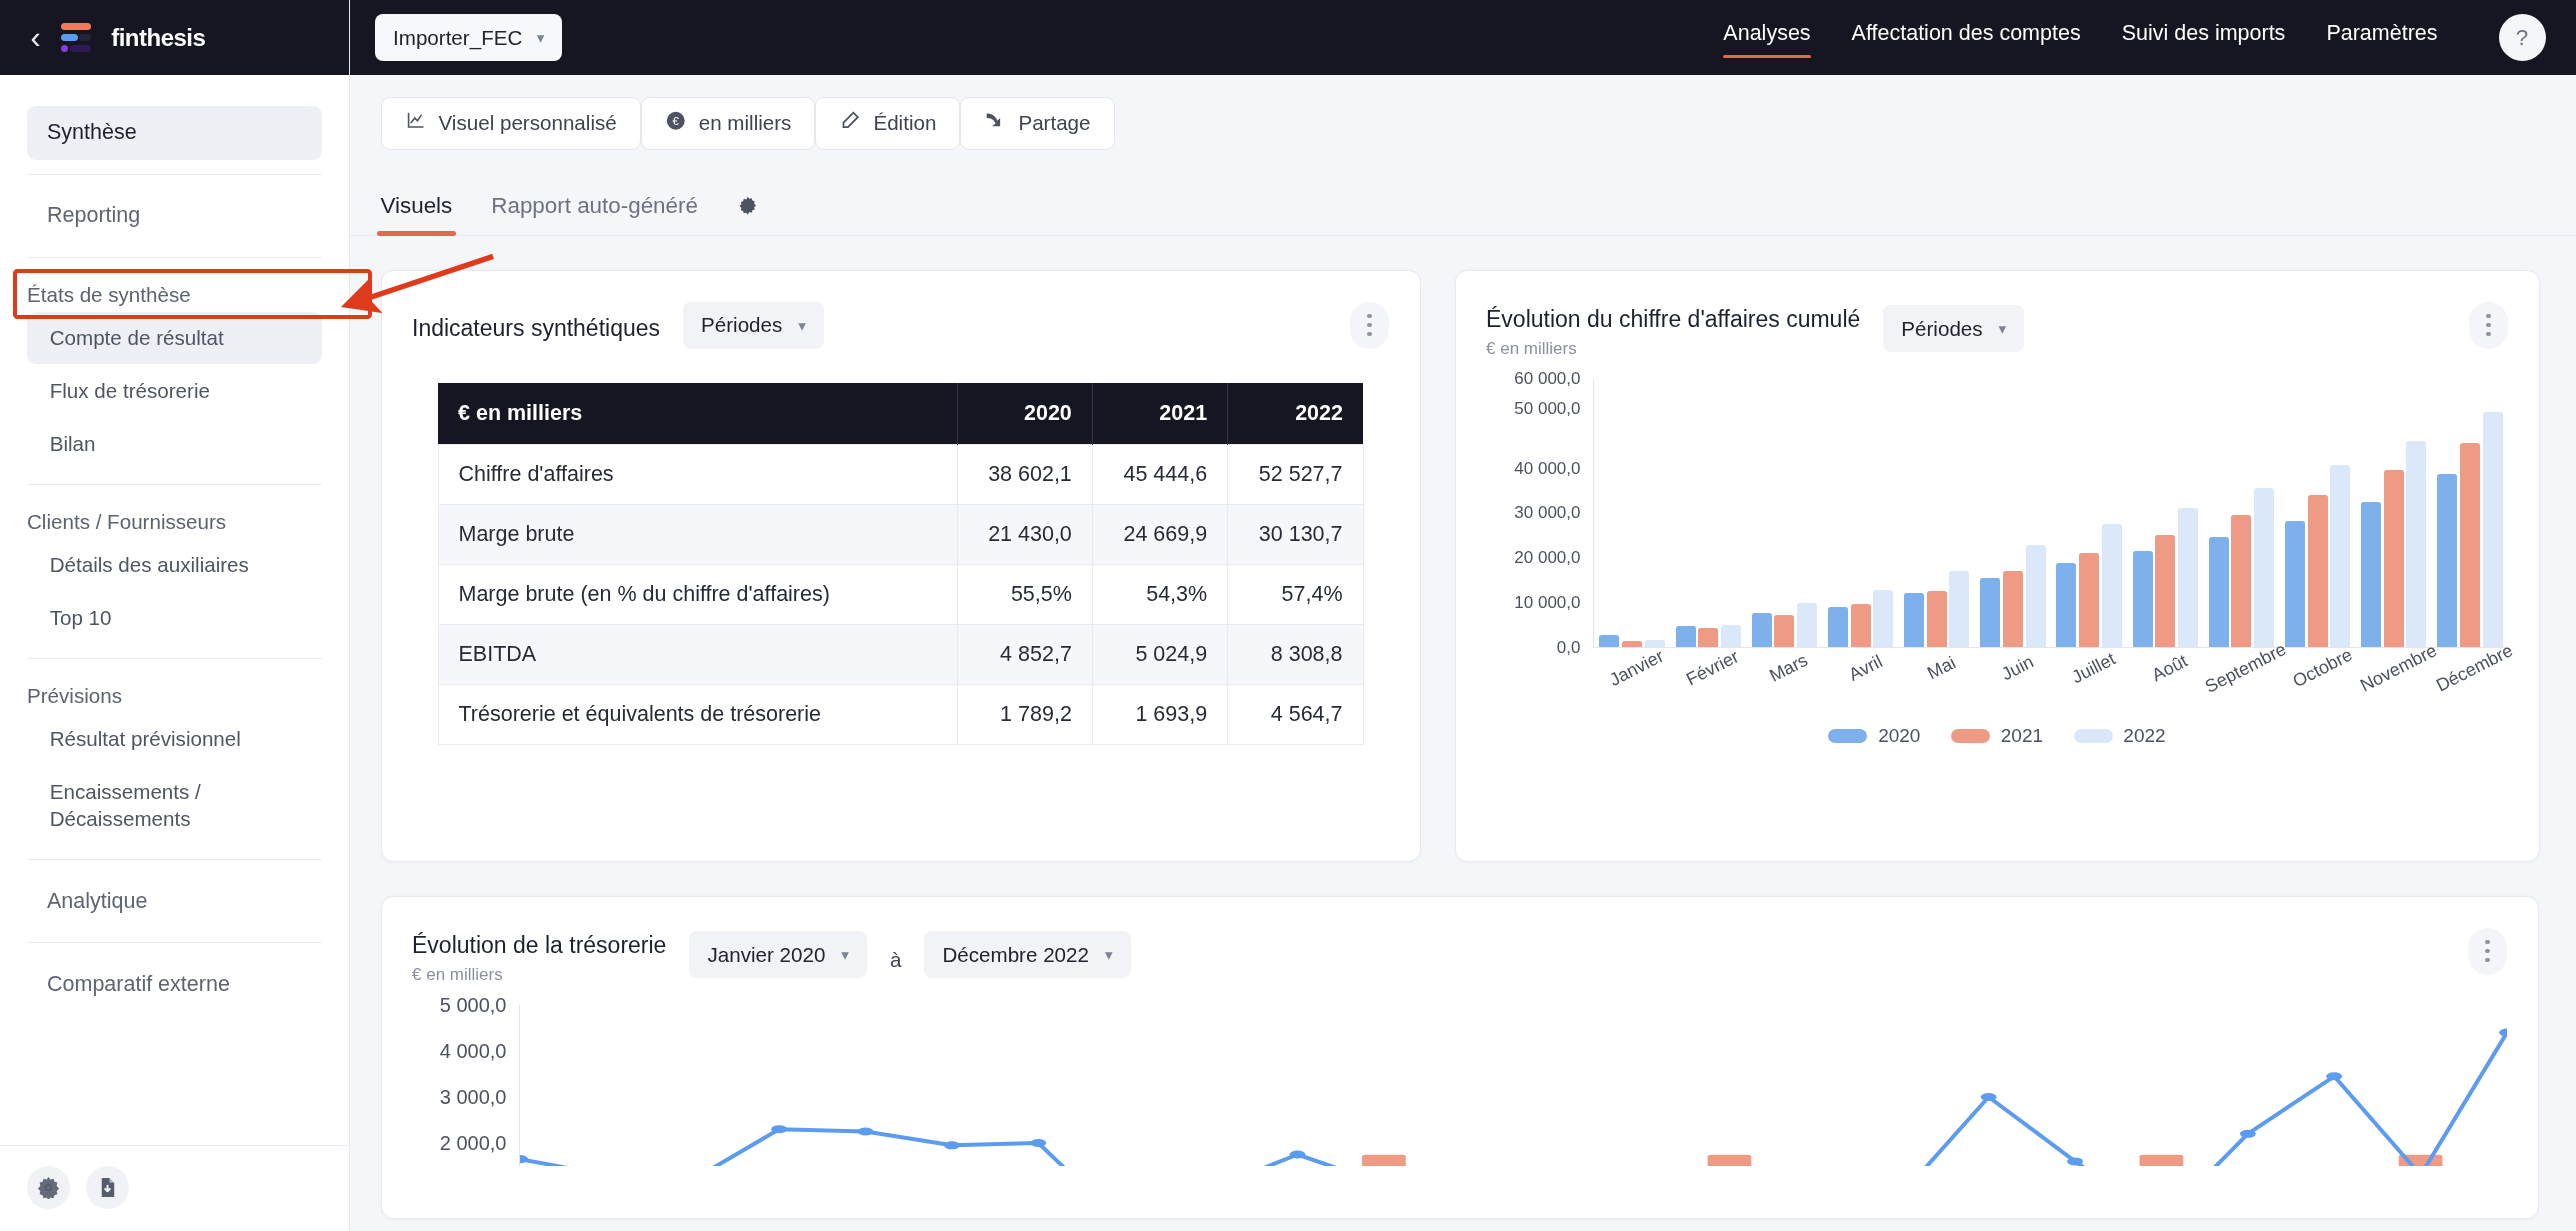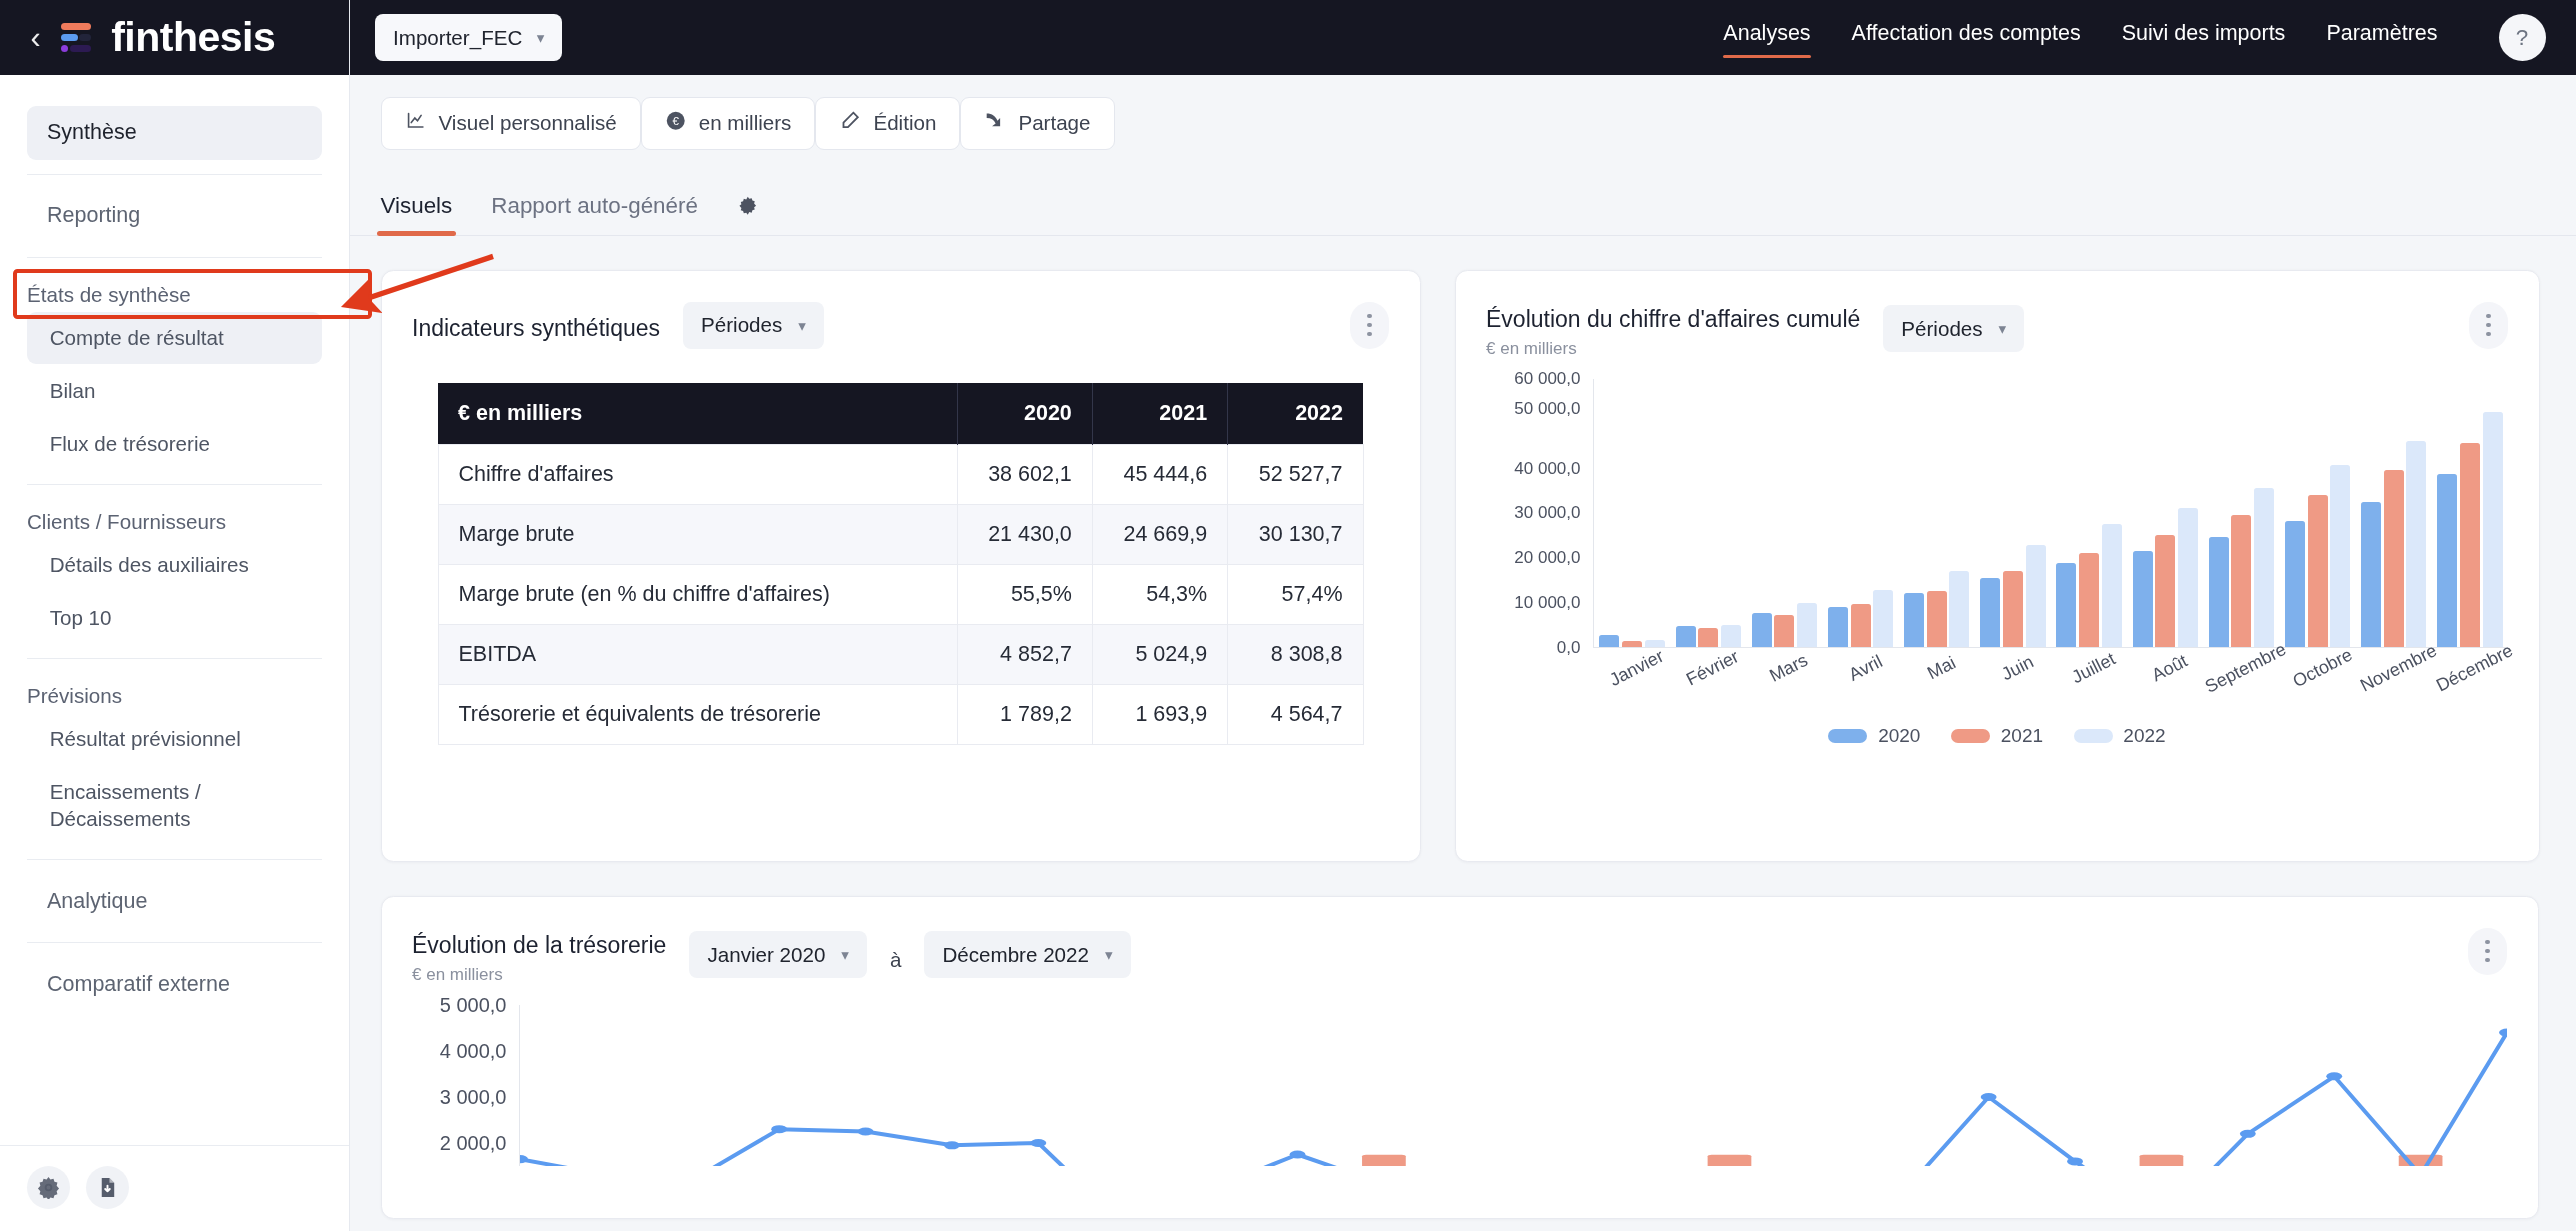--- a/index.html
+++ b/index.html
@@ -32,21 +32,21 @@
   .logo-mark { display: flex; flex-direction: column; gap: 3.6px; width: 30.5px; }
   .logo-mark .bar { height: 7.2px; border-radius: 4.5px; }
   .lb1 { width: 30.5px; background: #ef7b5c; }
   .lb2r { display: flex; gap: 1.8px; }
   .lb2a { width: 17px; height: 7.2px; border-radius: 4.5px; background: #5b9bf0; }
   .lb2b { width: 11.7px; height: 7.2px; border-radius: 4.5px; background: #22243a; }
   .lb3r { display: flex; gap: 1.8px; }
   .lb3a { width: 7.2px; height: 7.2px; border-radius: 4.5px; background: #8b3ddb; }
   .lb3b { width: 21.5px; height: 7.2px; border-radius: 4.5px; background: #2c1a52; }
   .logo-text {
-    color: #fff; font-size: 41px; font-weight: 700; letter-spacing: -0.5px;
+    color: #fff; font-size: 24px; font-weight: 700; letter-spacing: -0.5px;
   }
 
   .sb-body { flex: 1; padding: 22px 0 0 0; overflow: hidden; }
   .sb-sect { padding: 0 27px; }
   .sb-top-item {
     margin: 9px 0 0 0; padding: 14.3px 20px; border-radius: 9px;
     font-size: 21.5px; color: #2b2f3a; cursor: pointer;
   }
   .sb-top-item.active { background: #eef0f5; font-weight: 400; color: #1e222c; }
   .sb-top-item.plain { color: #5d6472; }
@@ -237,25 +237,25 @@
       </div>
       <div class="sb-div"></div>
 
       <div class="sb-group-title">États de synthèse</div>
       <div class="sb-sub highlight">
         <span class="tick"></span>
         <span class="lbl">Compte de résultat</span>
       </div>
       <div class="sb-sub">
         <span class="tick"></span>
-        <span class="lbl">Bilan</span>
+        <span class="lbl">Flux de trésorerie</span>
       </div>
       <div class="sb-sub">
         <span class="tick"></span>
-        <span class="lbl">Flux de trésorerie</span>
+        <span class="lbl">Bilan</span>
       </div>
 
       <div class="sb-div"></div>
 
       <div class="sb-group-title">Clients / Fournisseurs</div>
       <div class="sb-sub">
         <span class="tick"></span>
         <span class="lbl">Détails des auxiliaires</span>
       </div>
       <div class="sb-sub">

